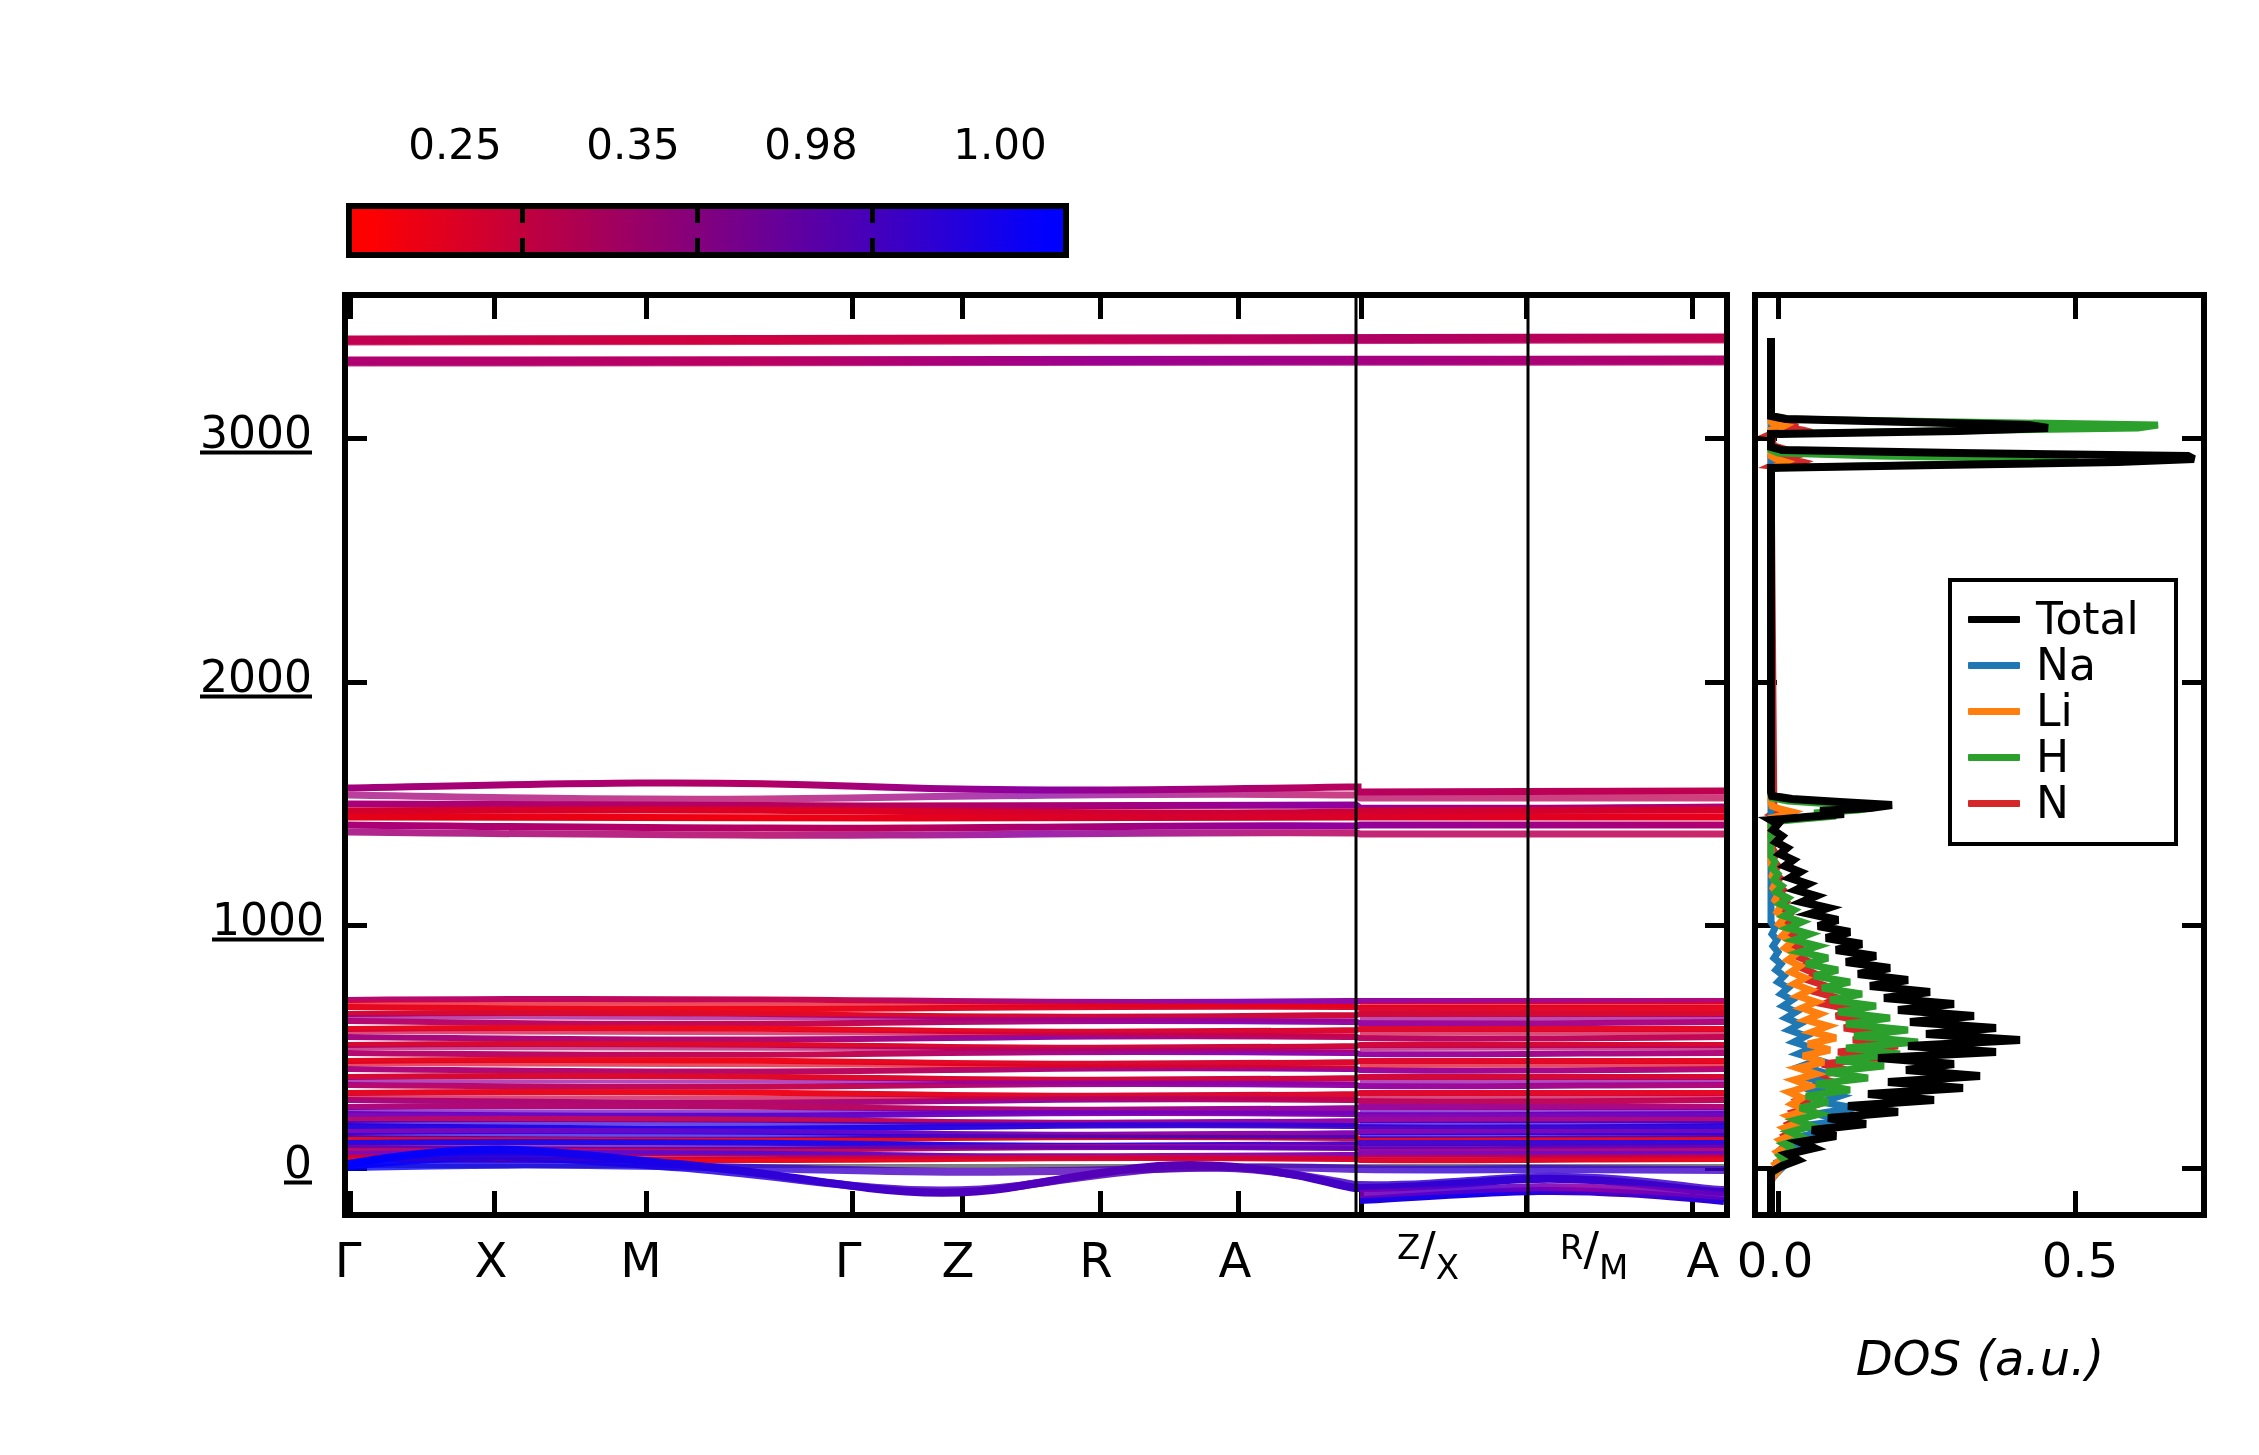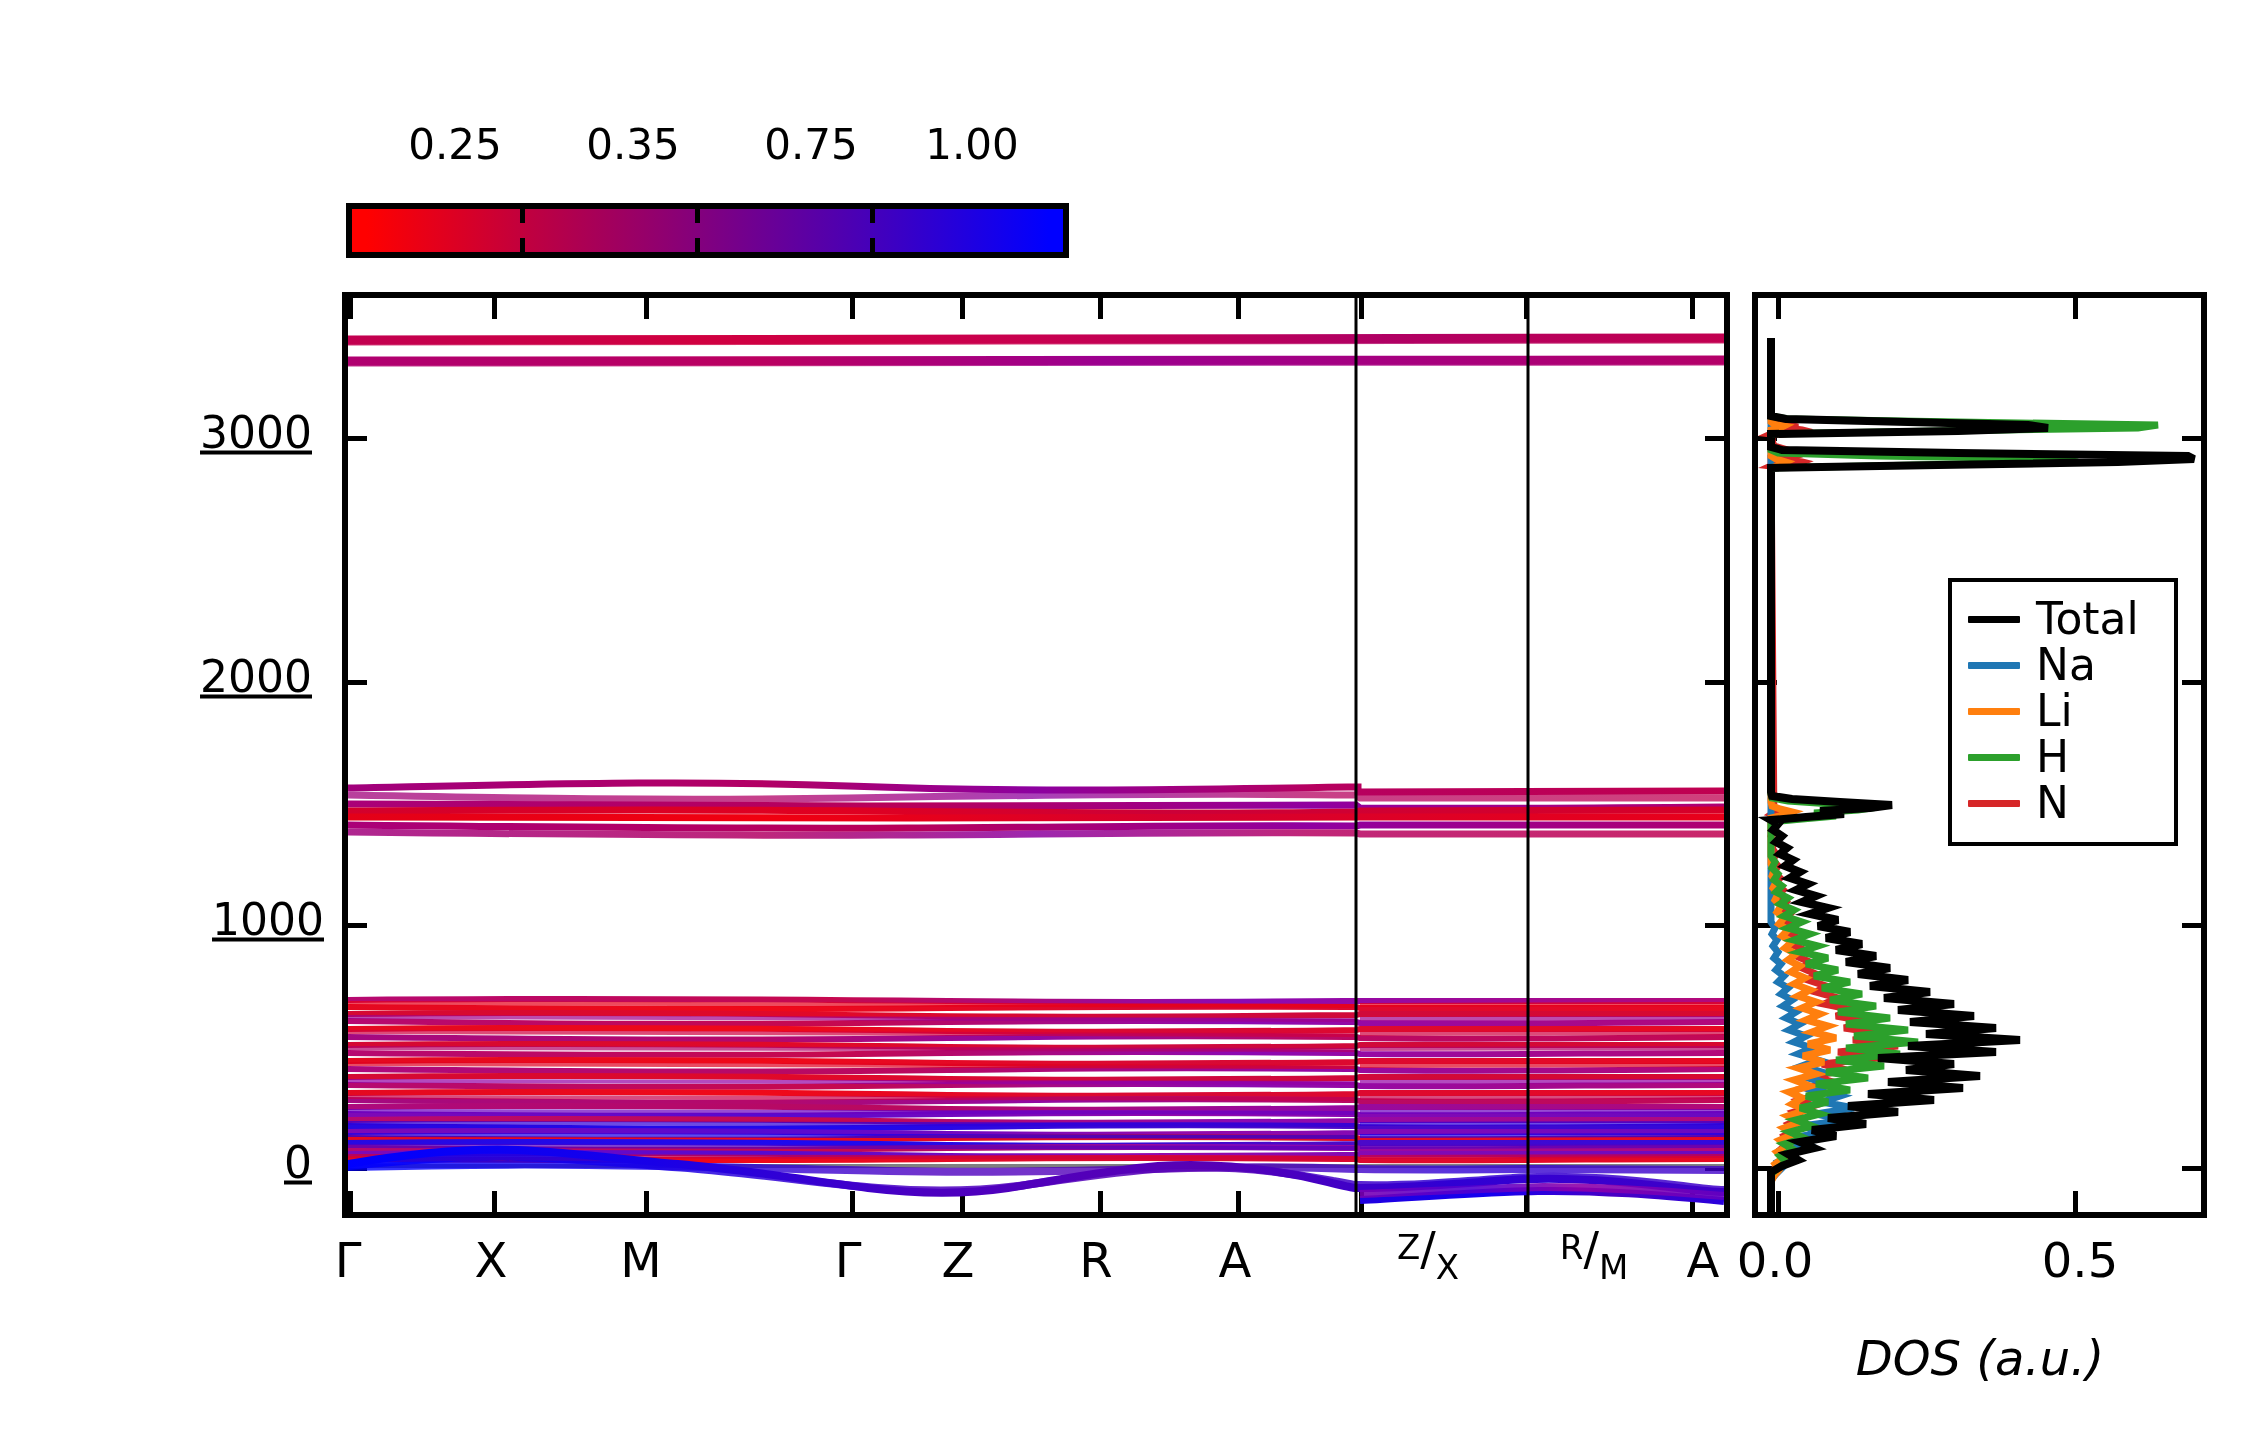--- a/index.html
+++ b/index.html
@@ -63,22 +63,22 @@
     <div class="cbar-tick up" style="left:23.6%"></div>
     <div class="cbar-tick dn" style="left:23.6%"></div>
     <div class="cbar-tick up" style="left:48.2%"></div>
     <div class="cbar-tick dn" style="left:48.2%"></div>
     <div class="cbar-tick up" style="left:72.8%"></div>
     <div class="cbar-tick dn" style="left:72.8%"></div>
   </div>
 
   <div class="cbar-lab" style="left:455px">0.25</div>
   <div class="cbar-lab" style="left:633px">0.35</div>
-  <div class="cbar-lab" style="left:811px">0.75</div>
-  <div class="cbar-lab" style="left:972px">1.00</div>
+  <div class="cbar-lab" style="left:811px">0.98</div>
+  <div class="cbar-lab" style="left:1000px">1.00</div>
 
   <div class="ylab" style="left:312px;top:1162px">0</div>
   <div class="ylab" style="left:324px;top:919px">1000</div>
   <div class="ylab" style="left:312px;top:676px">2000</div>
   <div class="ylab" style="left:312px;top:432px">3000</div>
 
   <div id="bandAxes">
 
     <div class="ytick" style="top:868px"></div>
     <div class="ytick-r" style="top:868px"></div>

